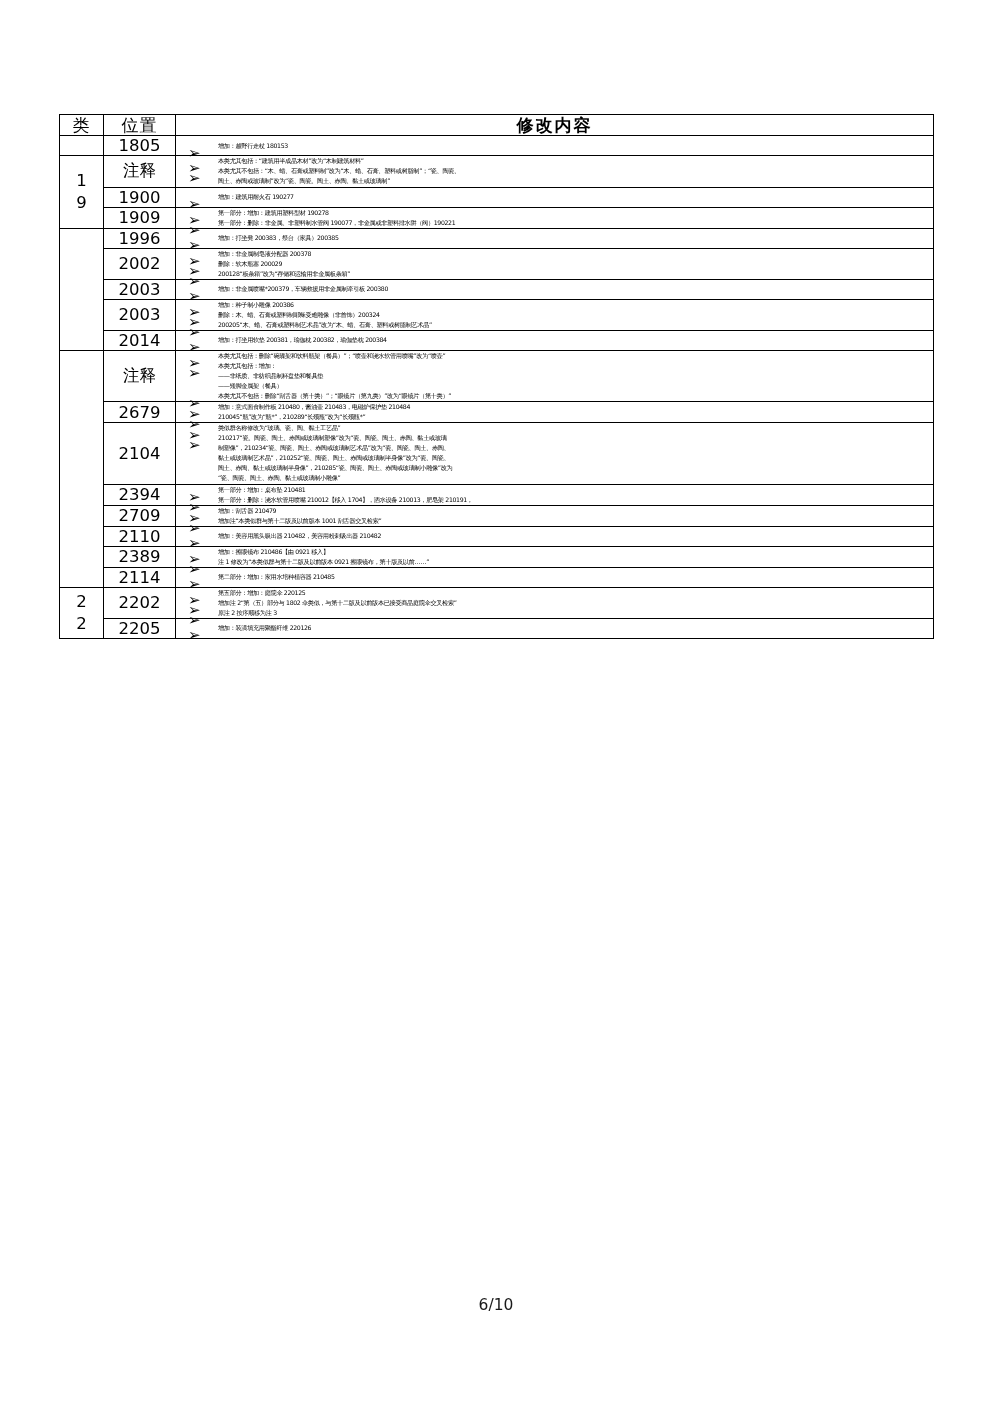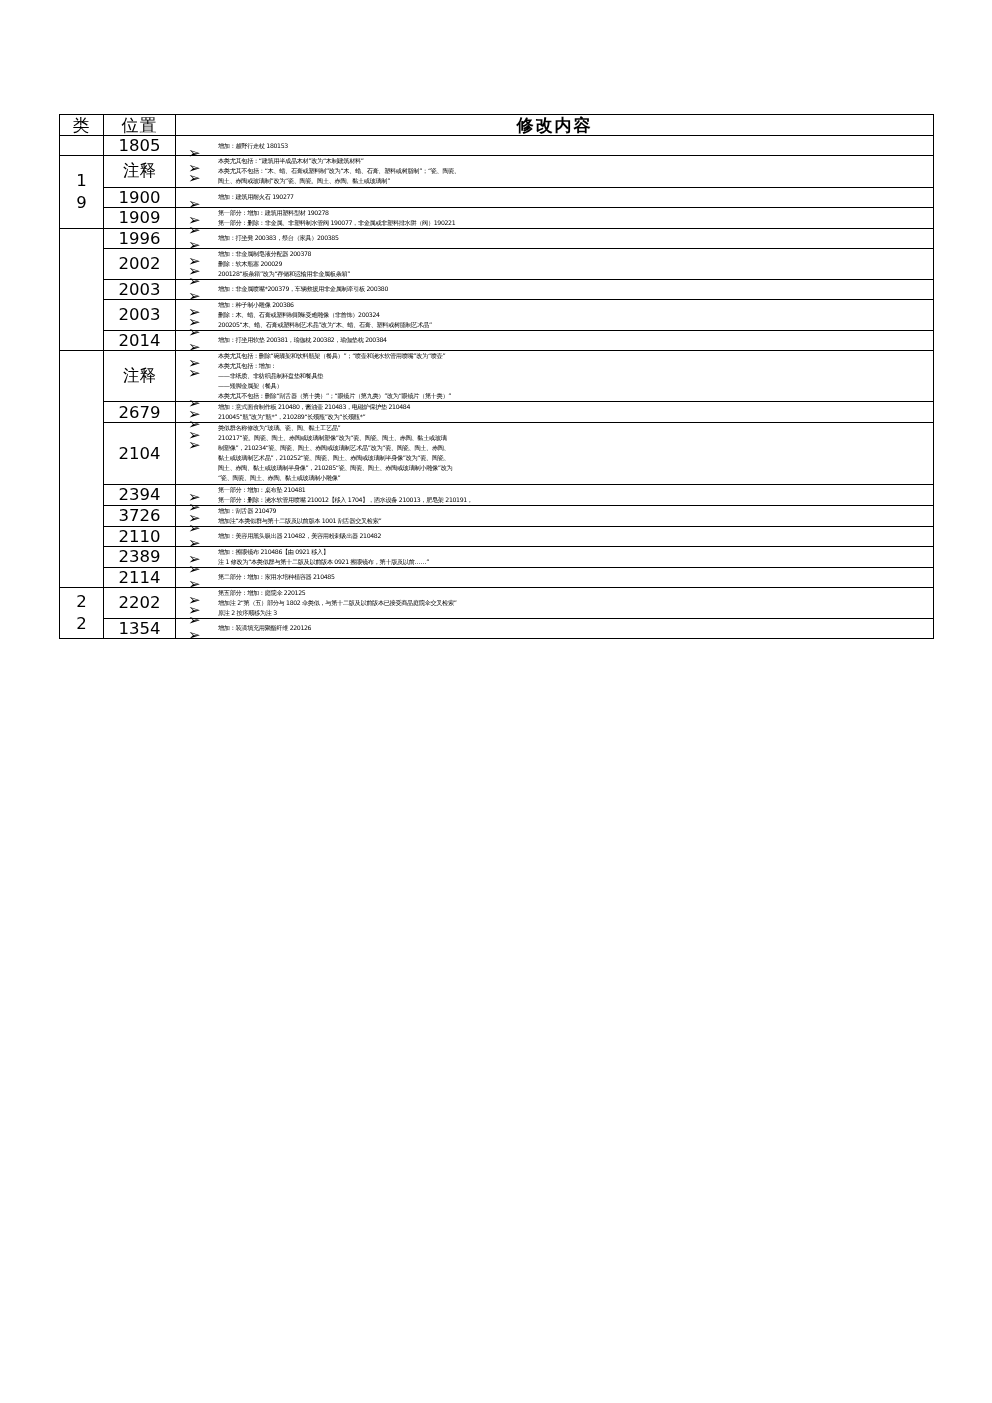--- a/index.html
+++ b/index.html
@@ -357,21 +357,21 @@
                   <span class="txt nowrapline tight" style="font-size: 6.2px;">第一部分：增加：桌布坠 210481</span>
                 </li>
                 <li>
                   <span class="bullet">➢</span>
                   <span class="txt nowrapline tight" style="font-size: 6.2px;">第一部分：删除：浇水软管用喷嘴 210012【移入 1704】，洒水设备 210013，肥皂架 210191，</span>
                 </li>
               </ul>
             </td>
           </tr>
           <tr>
-            <td class="poscell">3726</td>
+            <td class="poscell">2709</td>
             <td class="bodycell">
               <ul class="items">
                 <li>
                   <span class="bullet">➢</span>
                   <span class="txt nowrapline tight" style="font-size: 6.2px;">增加：刮舌器 210479</span>
                 </li>
                 <li>
                   <span class="bullet">➢</span>
                   <span class="txt nowrapline tight" style="font-size: 6.2px;">增加注“本类似群与第十二版及以前版本 1001 刮舌器交叉检索”</span>
                 </li>
@@ -434,28 +434,29 @@
                   <span class="txt nowrapline tight" style="font-size: 6.2px;">增加注 2“第（五）部分与 1802 伞类似，与第十二版及以前版本已接受商品庭院伞交叉检索”</span>
                 </li>
                 <li>
                   <span class="bullet">➢</span>
                   <span class="txt nowrapline tight" style="font-size: 6.2px;">原注 2 按序顺移为注 3</span>
                 </li>
               </ul>
             </td>
           </tr>
           <tr>
-            <td class="poscell">1354</td>
+            <td class="poscell">2205</td>
             <td class="bodycell">
               <ul class="items">
                 <li>
                   <span class="bullet">➢</span>
                   <span class="txt nowrapline tight" style="font-size: 6.2px;">增加：装潢填充用聚酯纤维 220126</span>
                 </li>
               </ul>
             </td>
           </tr>
         </tbody>
     </table>
   </div>
 
+  <div class="footer">6/10</div>
 
 </div>
 
 </body></html>

